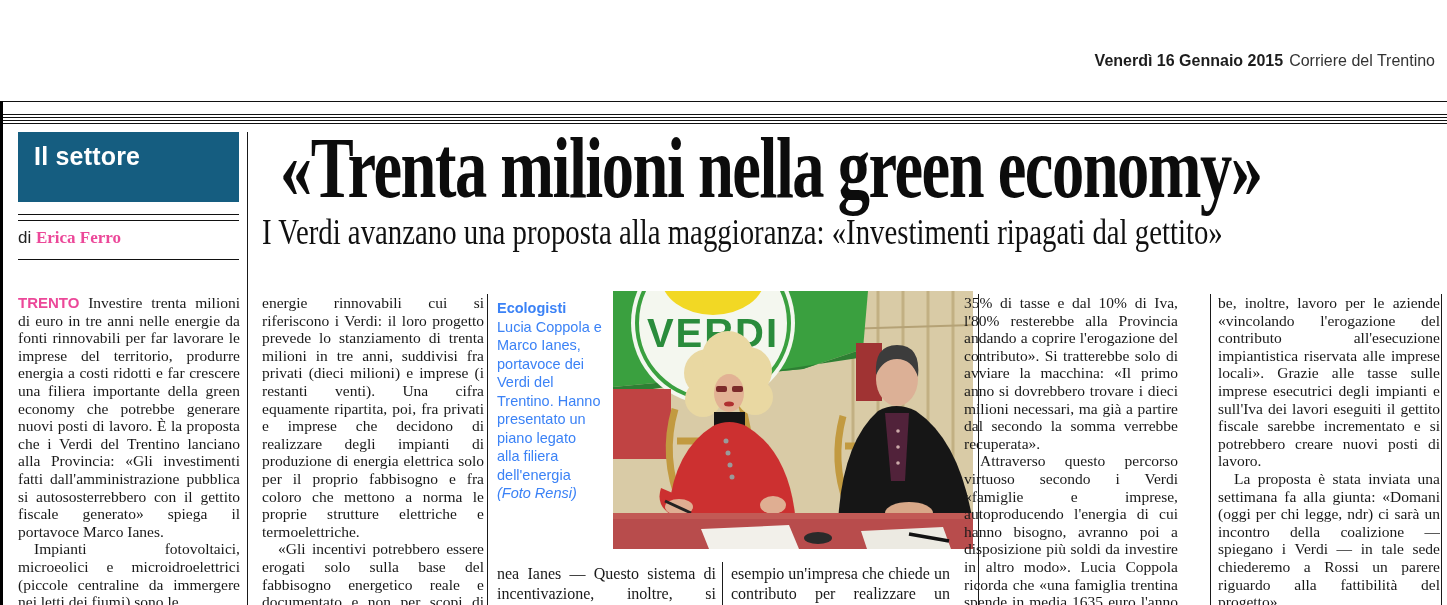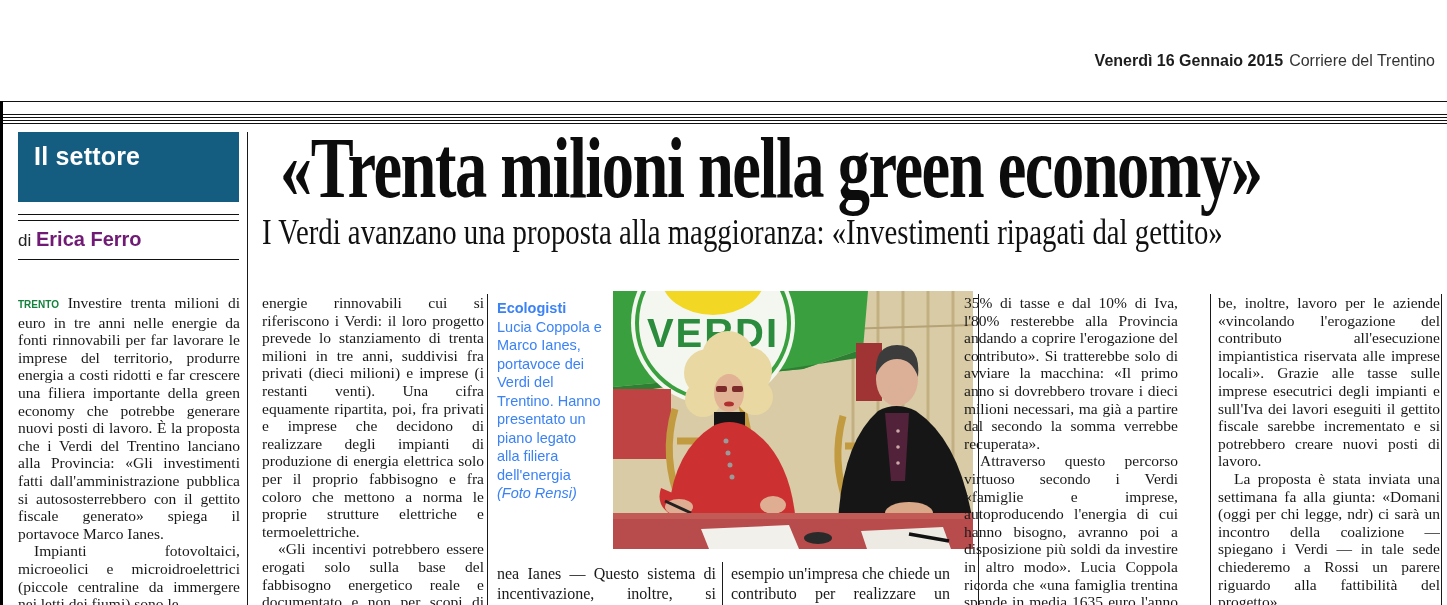--- a/index.html
+++ b/index.html
@@ -12,36 +12,36 @@
   
   .masthead{top:8px;right:12px;font-family:"Liberation Sans",sans-serif;font-size:16px;color:#333;}
   .masthead .date{font-weight:bold;color:#1d1d1d;}
   .masthead .paper{font-weight:normal;color:#333;margin-left:6px;}
 
   
   .kicker-box{left:18px;top:88px;width:221px;height:70px;background:#155d80;}
   .kicker-box span{display:block;padding:10px 12px 0 16px;font-family:"Liberation Sans",sans-serif;
                    font-weight:bold;font-size:25px;color:#ffffff;letter-spacing:.2px;}
   .byline{left:18px;top:184px;width:221px;font-family:"Liberation Sans",sans-serif;font-size:17px;color:#222;}
-  .byline b{font-size:20px;color:#701a75;}
+  .byline b{font-size:17px;color:#ec4899;font-family:Liberation Serif, serif;}
 
   
   .headline{left:280px;top:84px;width:1160px;height:82px;font-size:86px;line-height:80px;
             font-weight:bold;letter-spacing:-2px;white-space:nowrap;
             transform:scaleX(.75);transform-origin:left center;color:#0c0c0c;}
   .subhead{left:262px;top:168px;width:1180px;font-size:36px;line-height:40px;white-space:nowrap;
            transform:scaleX(.8);transform-origin:left center;color:#101010;}
 
   
   .col{position:absolute;top:250px;height:356px;overflow:hidden;text-align:justify;
        font-size:15.5px;line-height:17.6px;color:#191919;}
   .col p{margin:0;}
   .col p.ind{text-indent:16px;}
   .col-deep{top:520px;height:86px;line-height:20.2px;font-size:16px;}
-  .dateline{font-family:"Liberation Sans",sans-serif;font-weight:bold;font-size:10px;color:#15803d;}
+  .dateline{font-family:"Liberation Sans",sans-serif;font-weight:bold;font-size:15px;color:#ec4899;}
 
   
   .caption{left:497px;top:255px;width:105px;font-family:"Liberation Sans",sans-serif;
            font-size:14.5px;line-height:18.5px;color:#3b82f6;}
   .caption .cap-label{font-weight:bold;display:block;}
   .caption .cap-credit{font-style:italic;}
 
   
   .copyright{left:1218px;top:581px;width:222px;text-align:right;
              font-family:"Liberation Sans",sans-serif;font-size:13px;color:#3a3a3a;letter-spacing:.3px;}

